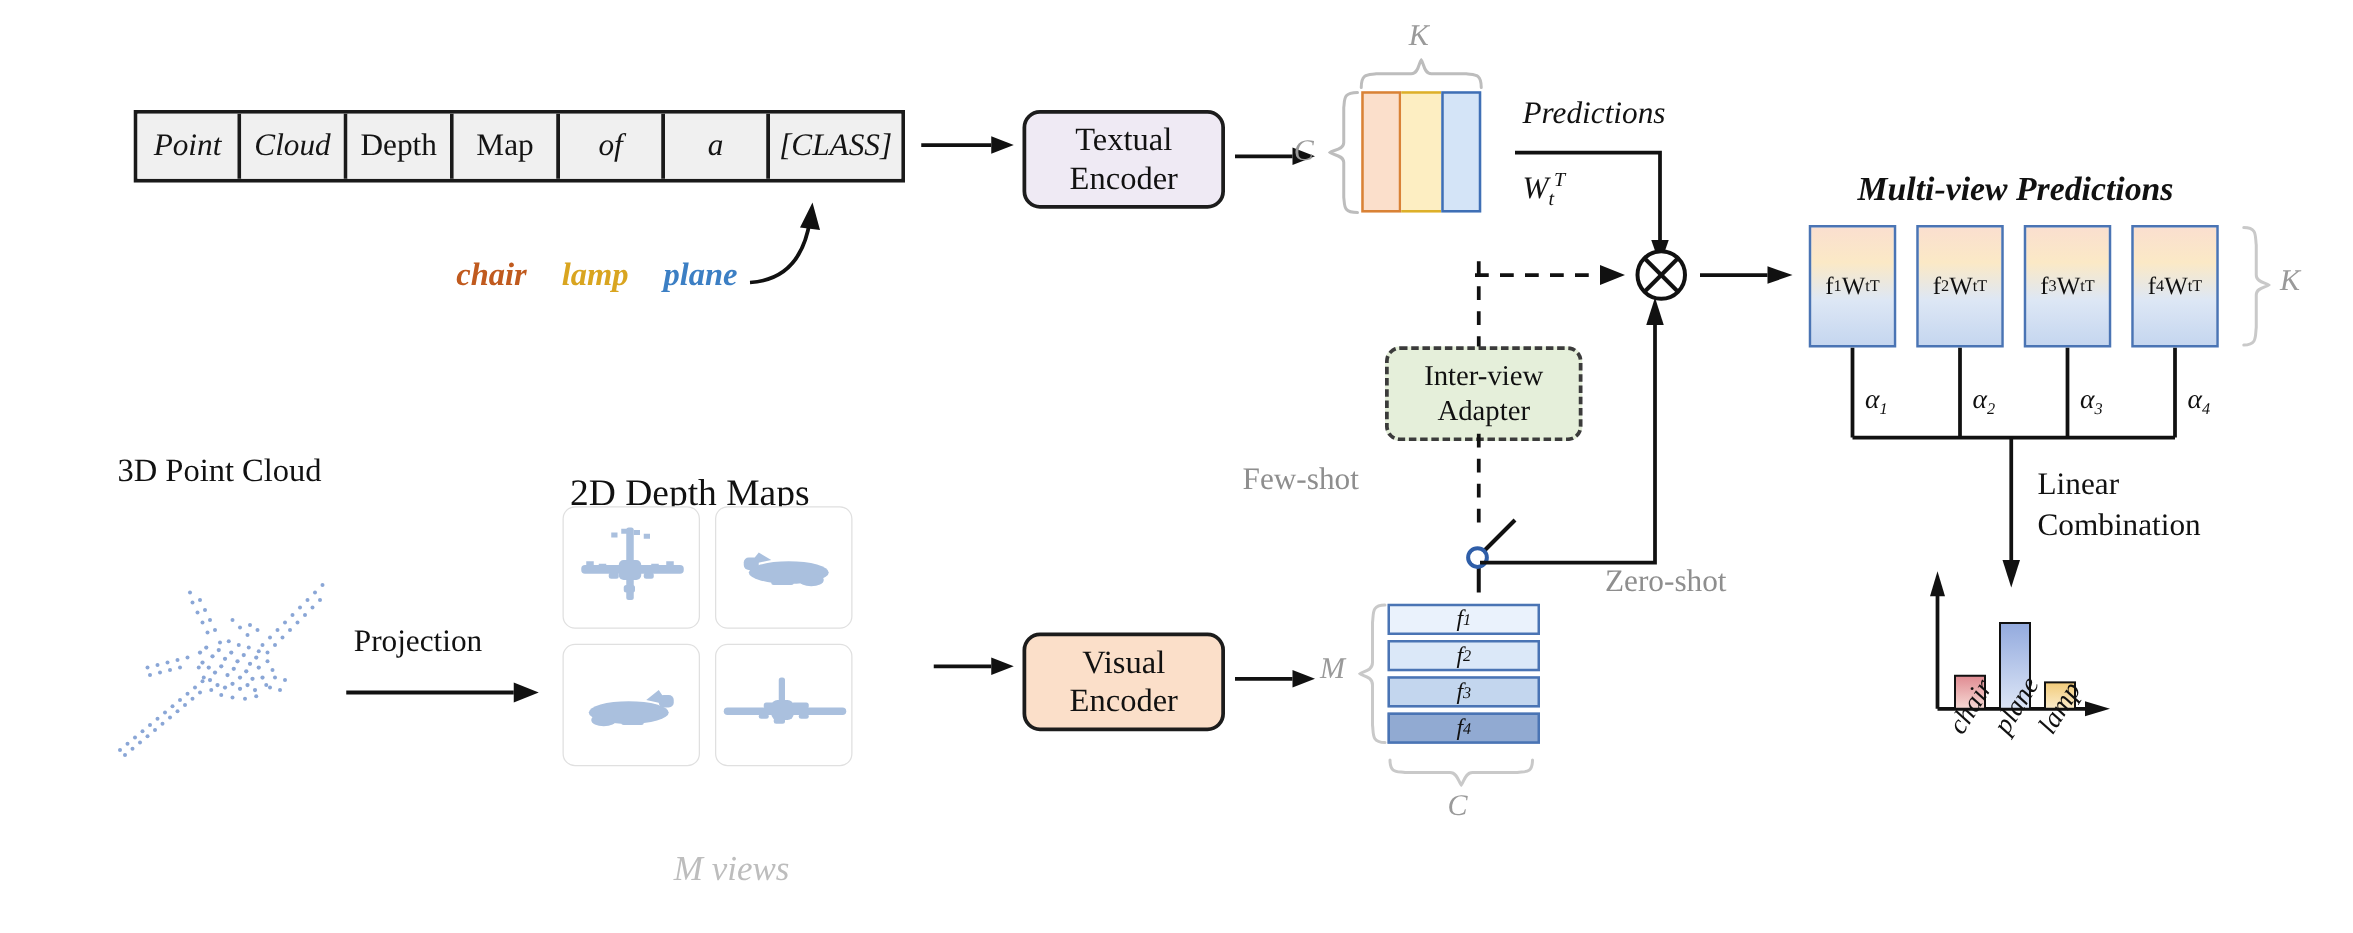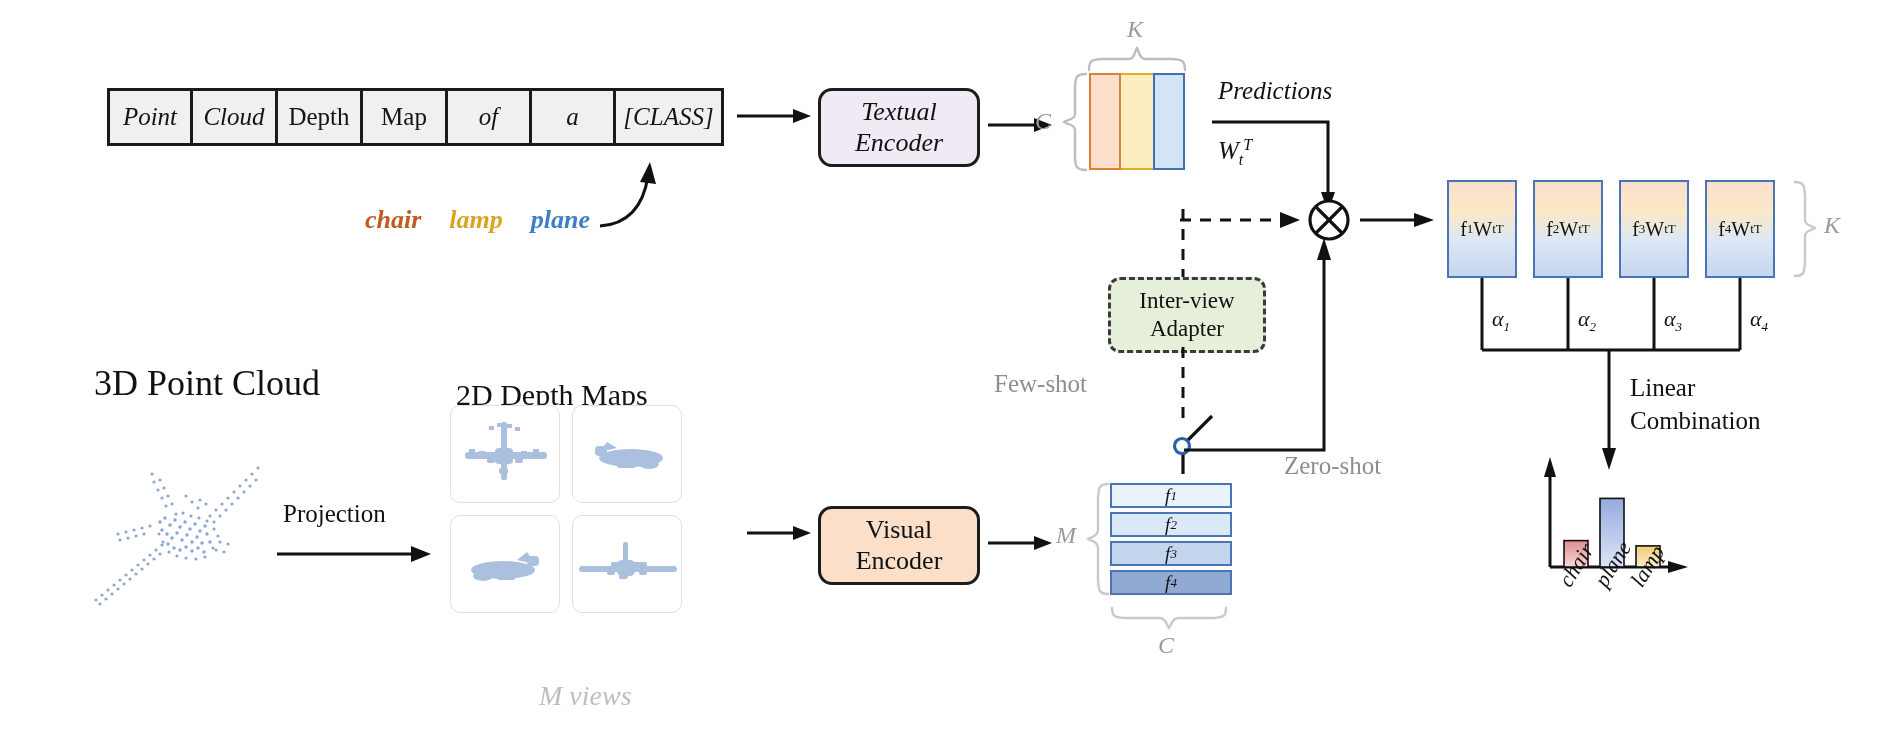--- a/index.html
+++ b/index.html
@@ -23,21 +23,21 @@
   #cw-chair{color:#c05a1e}
   #cw-lamp{color:#d9a520}
   #cw-plane{color:#3c7fc4}
 
   
   .enc{
     border:3px solid #1c1c1c;border-radius:14px;text-align:center;
     font-size:26px;color:#111;line-height:1.18;display:flex;align-items:center;
     justify-content:center;flex-direction:column;
   }
-  #textual-encoder{left:818px;top:88px;width:156px;height:73px;background:#efeaf4;font-style:italic;}
+  #textual-encoder{left:818px;top:88px;width:156px;height:73px;background:#efeaf4;}
   #visual-encoder{left:818px;top:506px;width:156px;height:73px;background:#fbdfc9;}
 
   
   #interview-adapter{
     left:1108px;top:277px;width:152px;height:70px;background:#e5efda;
     border:3px dashed #3b3b3b;border-radius:12px;font-size:23px;color:#111;
     display:flex;align-items:center;justify-content:center;flex-direction:column;line-height:1.2;
   }
 
   
@@ -171,21 +171,21 @@
   </svg>
 
   <svg class="abs" style="left:1182px;top:236px;" width="160" height="220">
     <path d="M2 214 L142 214 L142 24" stroke="#111" stroke-width="3" fill="none"></path>
     <polygon points="135,24 142,2 149,24" fill="#111"></polygon>
   </svg>
 
   <div class="abs" style="left:994px;top:370px;font-size:25px;color:#8e8e8e;">Few-shot</div>
   <div class="abs" style="left:1284px;top:452px;font-size:25px;color:#8e8e8e;">Zero-shot</div>
 
-  <div class="abs" style="left:94px;top:362px;font-size:36px;color:#111;">3D Point Cloud</div>
+  <div class="abs" style="left:94px;top:362px;font-size:26px;color:#111;">3D Point Cloud</div>
 
   <svg class="abs" style="left:70px;top:430px;" width="220" height="180">
     <g fill="#8aa6d6">
 
       <ellipse cx="116" cy="96" rx="38" ry="22" fill="none"></ellipse>
       <g id="pcpts">
         <circle cx="90" cy="92" r="1.7"></circle>
           <circle cx="95" cy="88" r="1.7"></circle>
           <circle cx="100" cy="95" r="1.7"></circle>
         <circle cx="105" cy="90" r="1.7"></circle>
@@ -416,20 +416,21 @@
     <path d="M22 4 C11 4, 13 11, 12 18 L12 50 C12 57, 4 57, 2 59 C4 61, 12 61, 12 68 L12 100 C13 107, 11 114, 22 114" stroke="#c9c9c9" stroke-width="2.4" fill="none" stroke-linecap="round"></path>
   </svg>
   <div class="abs ital" style="left:1056px;top:522px;font-size:24px;color:#9a9a9a;">M</div>
 
   <svg class="abs" style="left:1108px;top:606px;" width="126" height="24">
     <path d="M4 2 C4 13, 10 11, 16 12 L52 12 C58 12, 59 20, 61 22 C63 20, 64 12, 70 12 L106 12 C112 11, 118 13, 118 2" stroke="#c9c9c9" stroke-width="2.4" fill="none" stroke-linecap="round"></path>
   </svg>
   <div class="abs ital" style="left:1158px;top:632px;font-size:24px;color:#9a9a9a;">C</div>
 
 
+  <div class="abs ital" style="left:1486px;top:136px;font-size:27px;color:#111;font-weight:600;">Multi-view Predictions</div>
 
   <div class="abs" id="pred-boxes">
     <div class="pbox">
       <span>f</span>
         <sub style="font-size:13px">1</sub>
         <span>W</span>
         <sub style="font-size:13px">t</sub>
         <sup style="font-size:13px">T</sup>
     </div>
     <div class="pbox">

